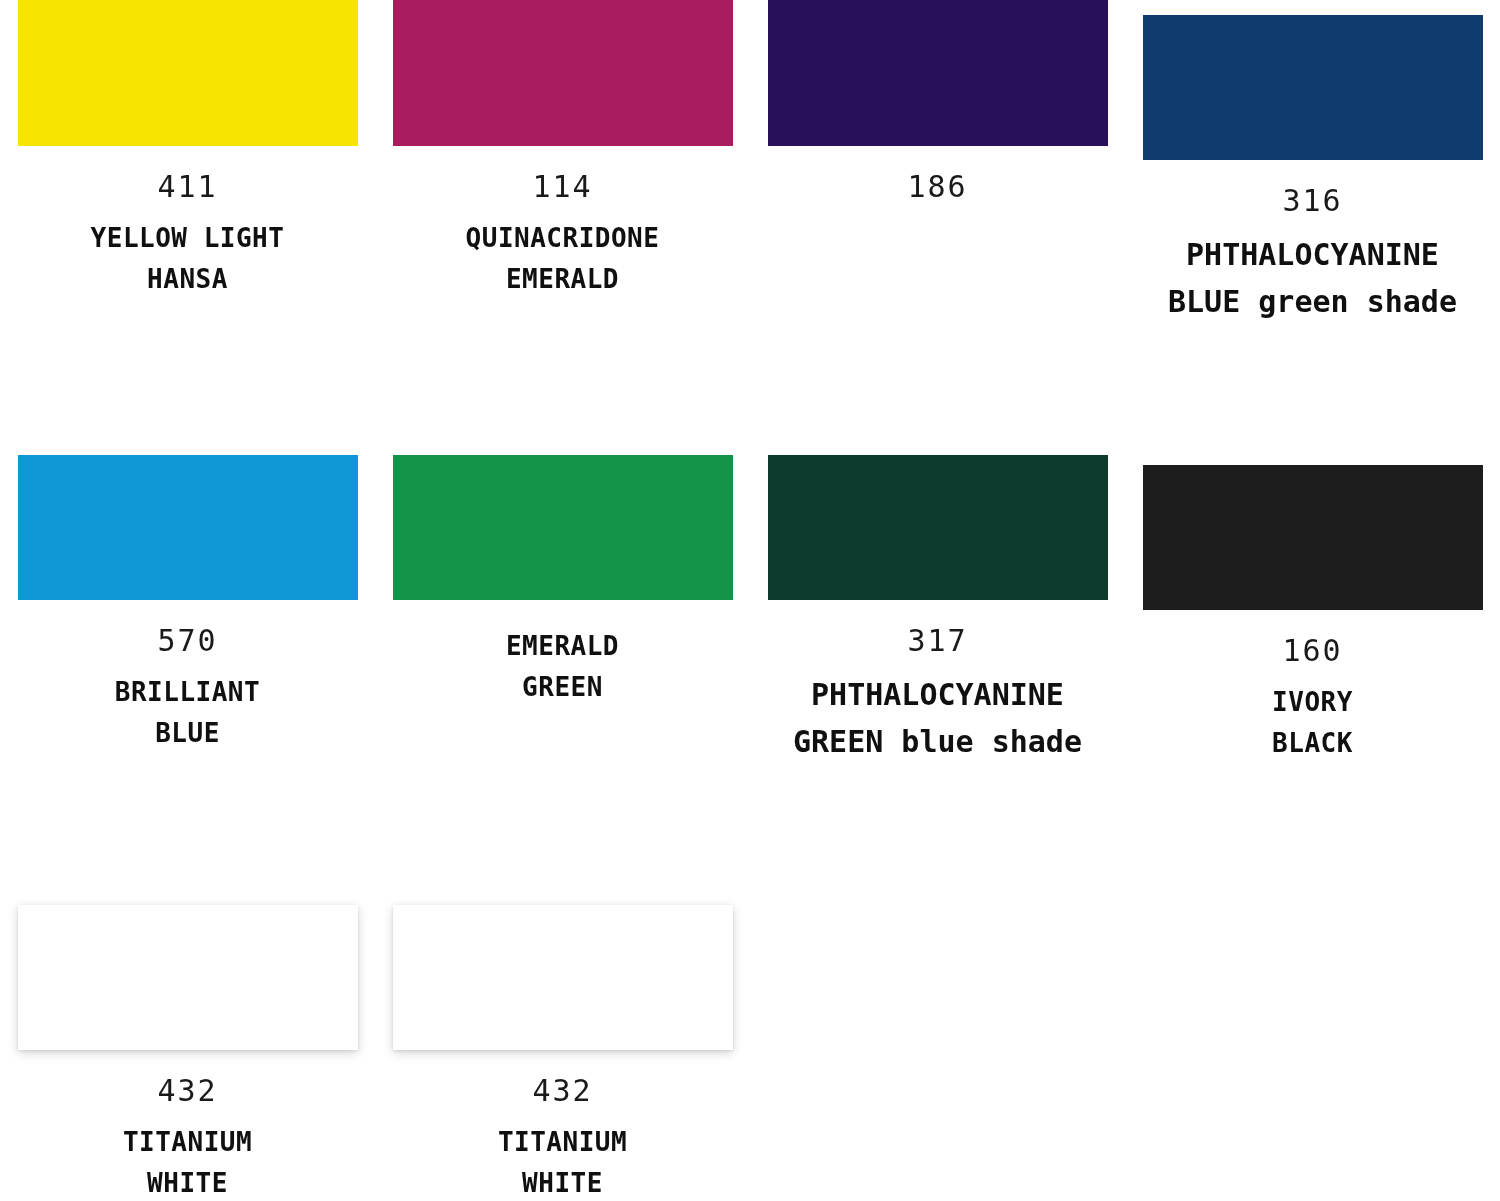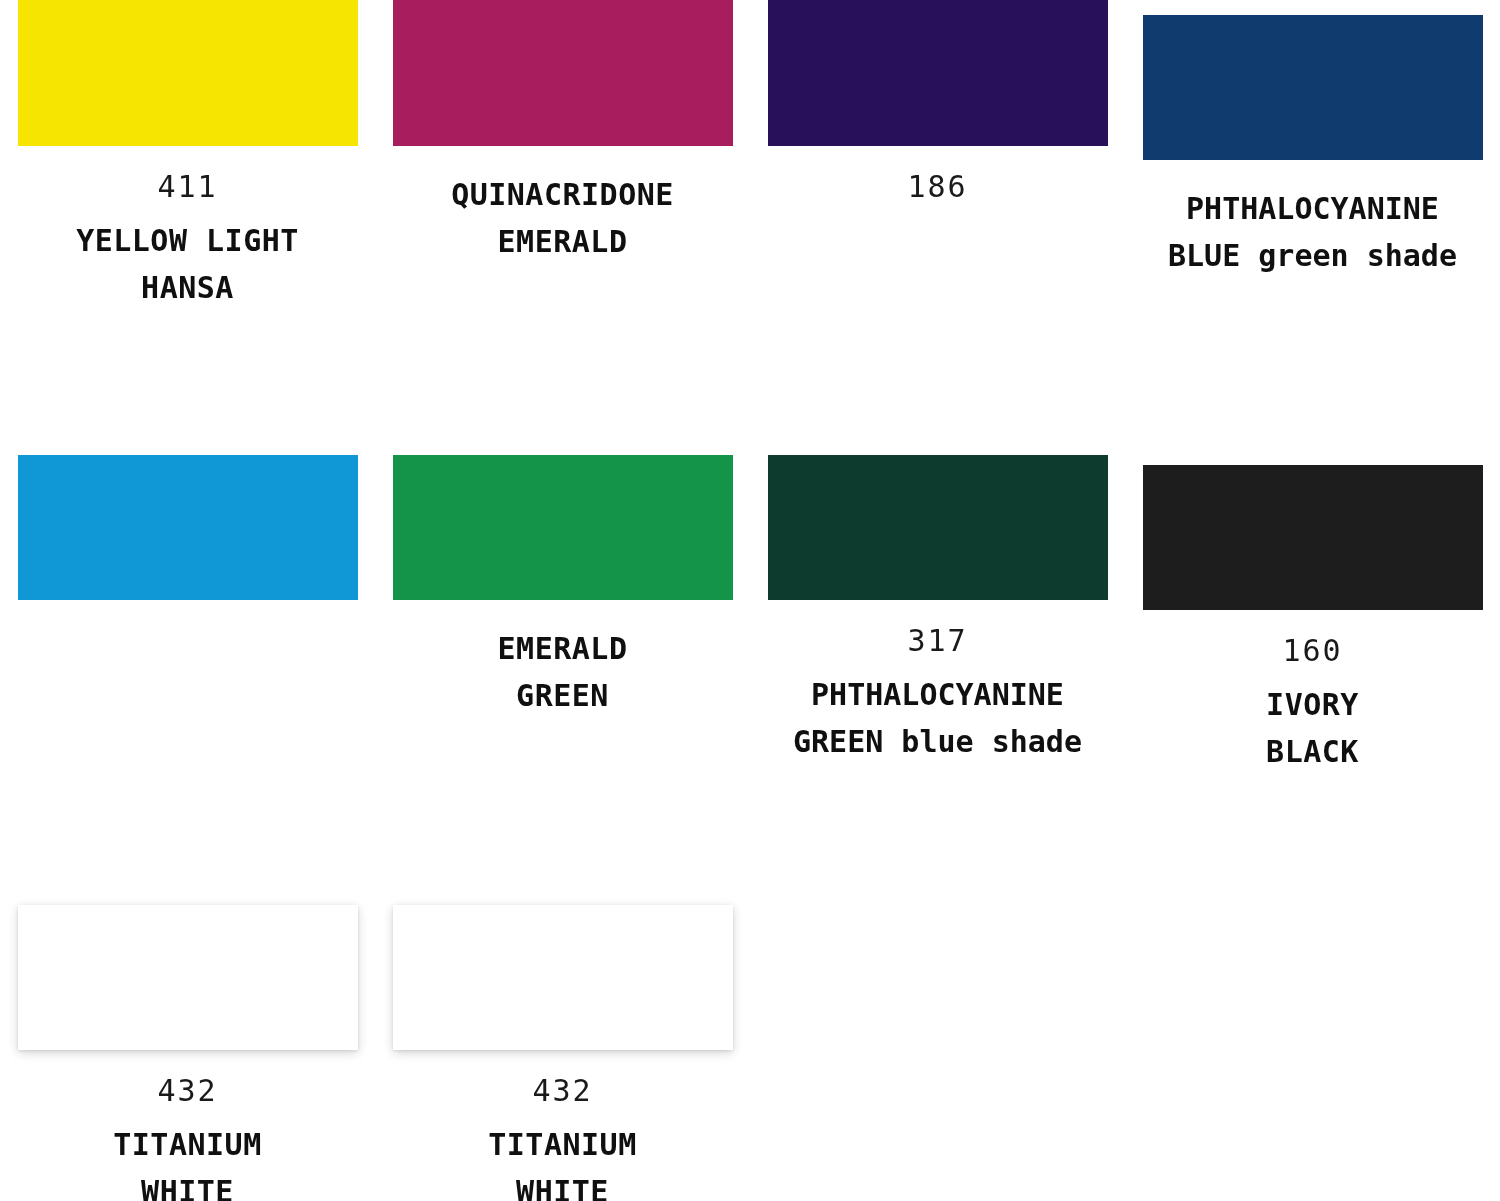--- a/index.html
+++ b/index.html
@@ -82,21 +82,21 @@
     font-size: 30px;
     font-weight: 400;
     letter-spacing: 2px;
     color: #1a1a1a;
     display: block;
     margin-bottom: 16px;
     font-family: "DejaVu Sans Mono", "Liberation Mono", monospace;
   }
 
   .name {
-    font-size: 30px;
+    font-size: 26px;
     font-weight: 700;
     letter-spacing: 0.5px;
     color: #101010;
     display: block;
     line-height: 1.56;
     font-family: "DejaVu Sans Mono", "Liberation Mono", monospace;
     white-space: pre-line;
   }
 
   
@@ -121,47 +121,54 @@
 HANSA</span>
       </div>
     </div>
 
 
     <div class="cell row-1">
       <div class="swatch-wrap">
         <div class="swatch" style="background-color: rgb(168, 29, 94);"></div>
       </div>
       <div class="labels">
+        <span class="code">114</span>
         <span class="name">QUINACRIDONE
 EMERALD</span>
       </div>
     </div>
 
     <div class="cell row-1">
       <div class="swatch-wrap">
         <div class="swatch" style="background-color: rgb(41, 16, 91);"></div>
       </div>
       <div class="labels">
         <span class="code">186</span>
       </div>
     </div>
 
     <div class="cell row-2">
       <div class="swatch-wrap">
         <div class="swatch" style="background-color: rgb(16, 59, 111);"></div>
       </div>
       <div class="labels">
+        <span class="code">316</span>
         <span class="name long">PHTHALOCYANINE
 BLUE green shade</span>
       </div>
     </div>
 
     <div class="cell row-2">
       <div class="swatch-wrap">
         <div class="swatch" style="background-color: rgb(16, 151, 214);"></div>
+      </div>
+      <div class="labels">
+        <span class="code">570</span>
+        <span class="name">BRILLIANT
+BLUE</span>
       </div>
     </div>
 
     <div class="cell row-2">
       <div class="swatch-wrap">
         <div class="swatch" style="background-color: rgb(19, 148, 72);"></div>
       </div>
       <div class="labels">
         <span class="name">EMERALD
 GREEN</span>

